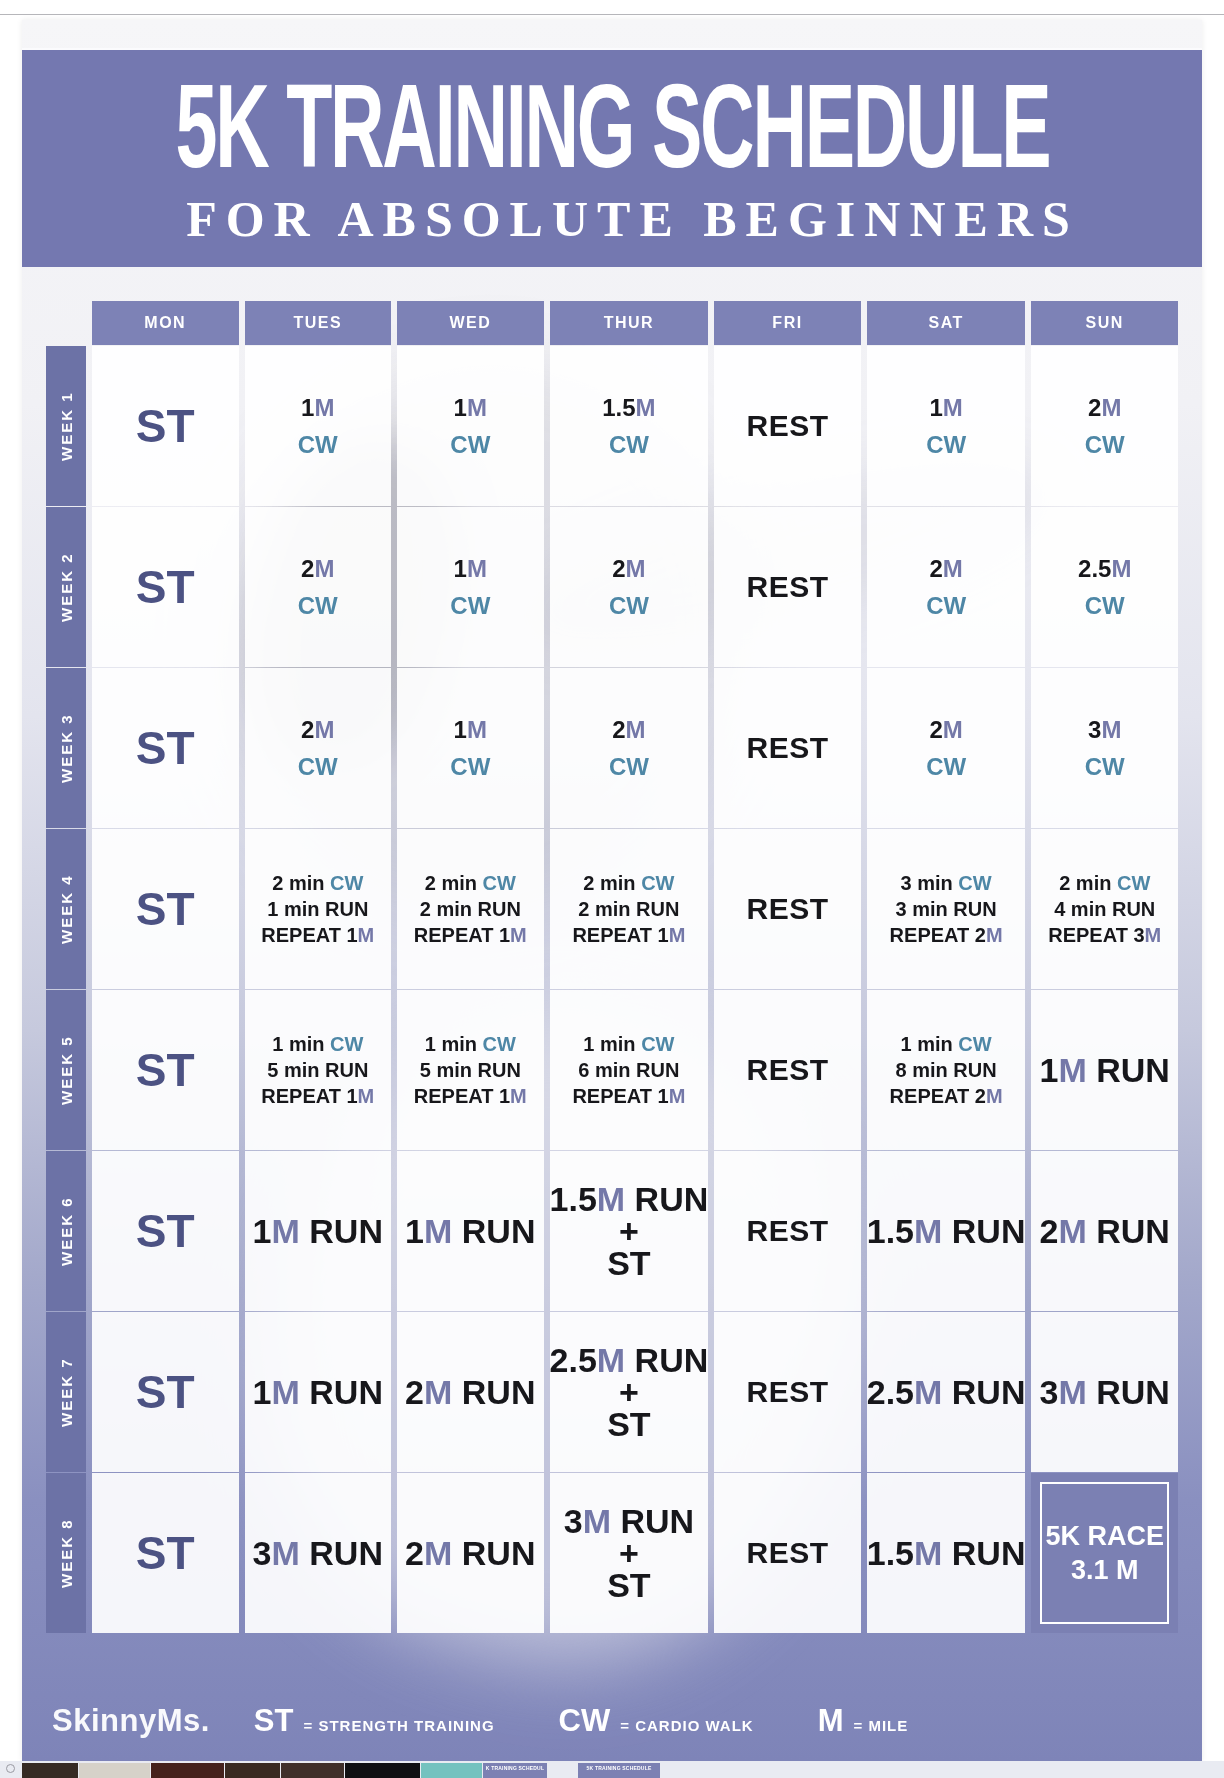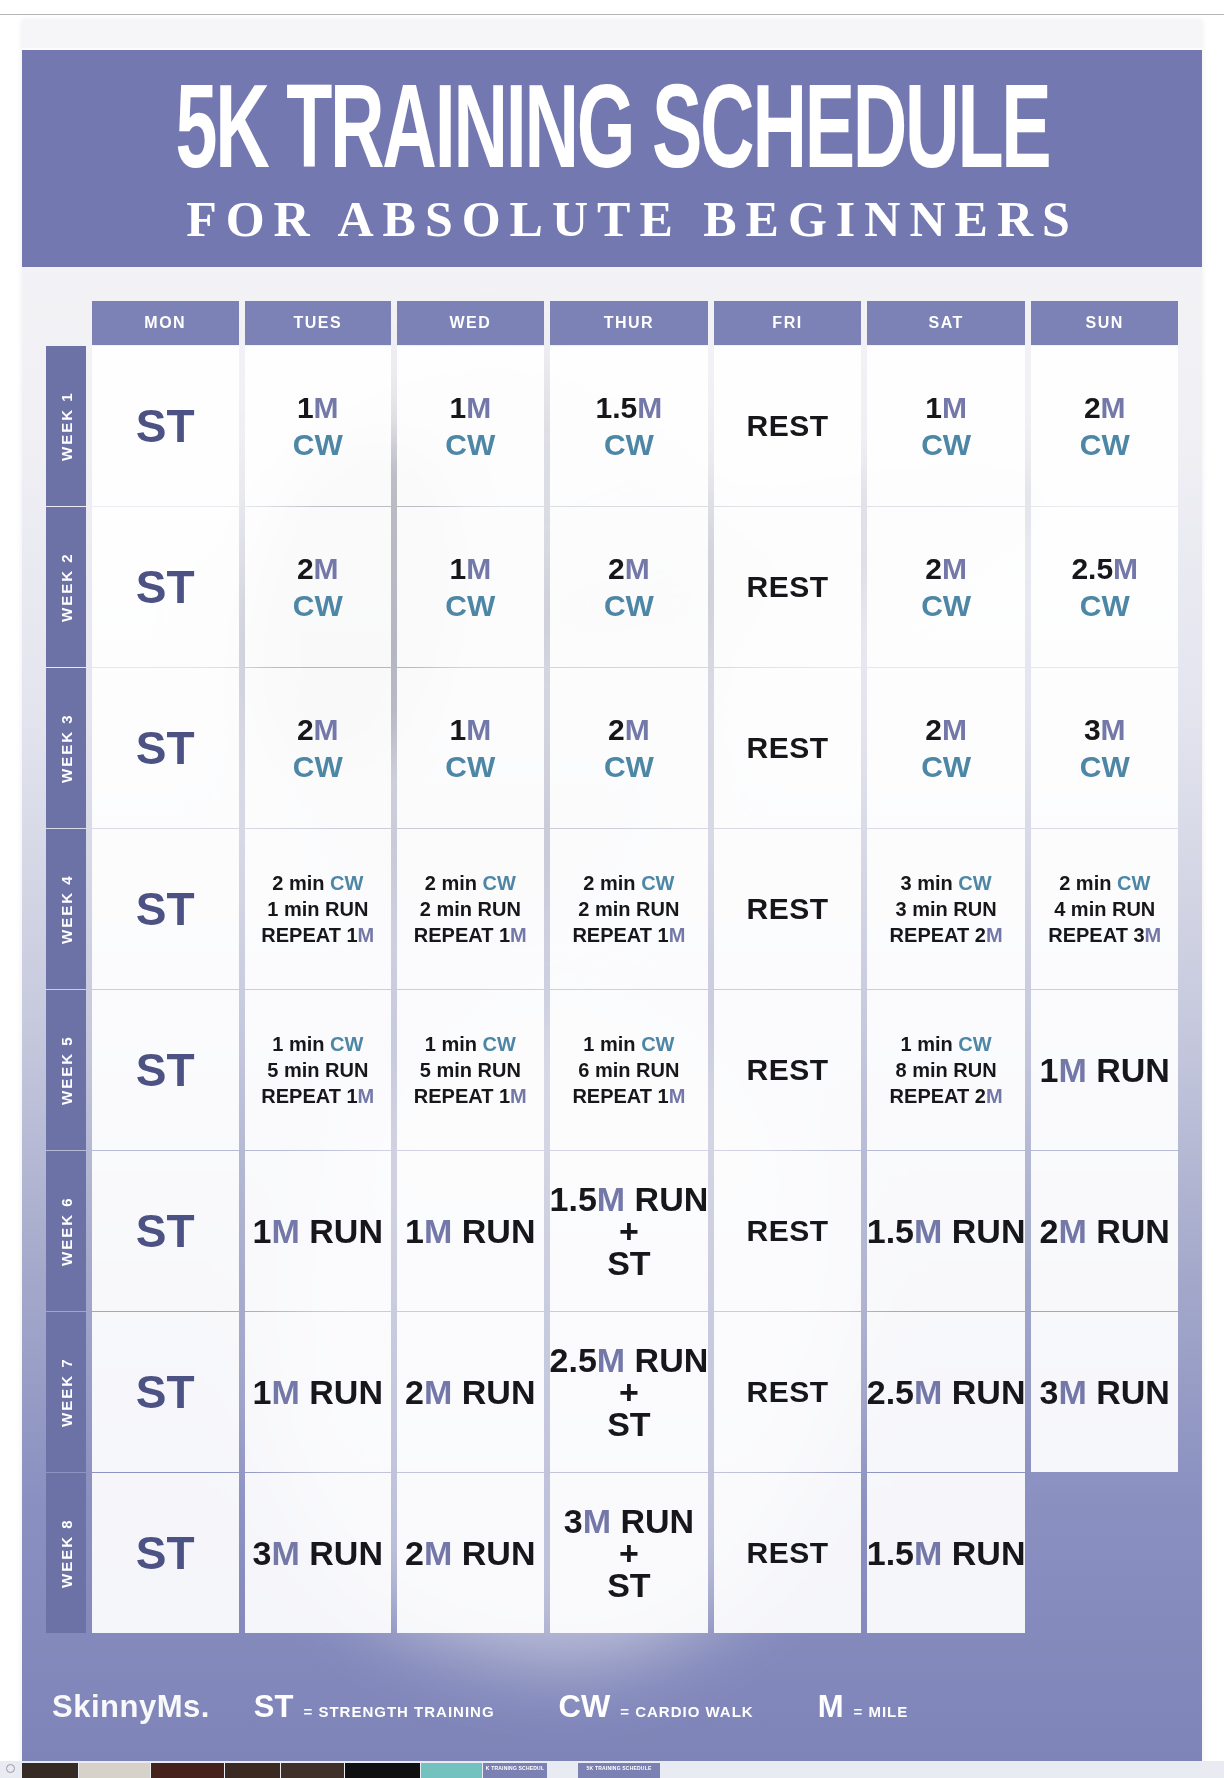--- a/index.html
+++ b/index.html
@@ -58,39 +58,39 @@
     background:var(--weekLabel);color:#ffffff;font-weight:bold;font-size:15px;
     letter-spacing:2px;display:flex;align-items:center;justify-content:center;
     writing-mode:vertical-rl;transform:rotate(180deg);
   }
   .cell{
     background:rgba(255,255,255,0.92);display:flex;flex-direction:column;
     align-items:center;justify-content:center;text-align:center;font-weight:bold;
   }
   .line{white-space:nowrap;}
   .s-xl .line{font-size:46px;line-height:52px;}
-  .s-lg .line{font-size:30px;line-height:37px;}
+  .s-lg .line{font-size:24px;line-height:37px;}
   .s-rest .line{font-size:30px;line-height:34px;letter-spacing:0.5px;}
   .s-sm .line{font-size:20px;line-height:26px;}
   .s-md .line{font-size:34px;line-height:32px;}
   .c-n{color:var(--cellDark);}
   .c-m{color:var(--mPurple);}
   .c-cw{color:var(--cwTeal);}
   .c-st{color:var(--stNavy);}
   .c-w{color:#ffffff;}
   .race-cell{background:var(--raceBg);padding:9px;}
   .race-box{
     flex:1;width:100%;box-sizing:border-box;border:2px solid #ffffff;
     display:flex;flex-direction:column;align-items:center;justify-content:center;
   }
   .race-box .line{font-size:27px;line-height:34px;}
   
   .legend{
     position:absolute;left:0;right:0;top:1661px;height:80px;z-index:2;
-    display:flex;align-items:flex-start;padding:8px 30px;box-sizing:border-box;
+    display:flex;align-items:center;padding:8px 30px;box-sizing:border-box;
   }
   .brand{color:rgba(255,255,255,0.95);font-weight:bold;font-size:31px;letter-spacing:0.5px;}
   .legend-items{display:flex;align-items:baseline;gap:64px;margin-left:44px;}
   .legend-item{display:flex;align-items:baseline;gap:10px;color:#ffffff;}
   .legend-abbr{font-weight:bold;font-size:31px;}
   .legend-def{font-weight:bold;font-size:15px;letter-spacing:1px;}
   
   .filmstrip{
     position:absolute;left:0;top:1761px;width:100%;height:17px;
     background:var(--filmstripBg);z-index:3;
@@ -336,20 +336,26 @@
         <div class="cell s-md">
           <div class="line"><span class="c-n">3</span><span class="c-m">M</span><span class="c-n"> RUN</span></div>
           <div class="line"><span class="c-n">+</span></div>
           <div class="line"><span class="c-n">ST</span></div>
         </div>
         <div class="cell s-rest">
           <div class="line"><span class="c-n">REST</span></div>
         </div>
         <div class="cell s-md">
           <div class="line"><span class="c-n">1.5</span><span class="c-m">M</span><span class="c-n"> RUN</span></div>
+        </div>
+        <div class="cell s-race race-cell">
+          <div class="race-box">
+            <div class="line"><span class="c-w">5K RACE</span></div>
+            <div class="line"><span class="c-w">3.1 M</span></div>
+          </div>
         </div>
       </div>
 
     <div class="legend">
       <div class="brand">SkinnyMs.</div>
       <div class="legend-items" id="legend-items">
           <div class="legend-item">
             <span class="legend-abbr">ST</span>
             <span class="legend-def">= STRENGTH TRAINING</span>
           </div>

